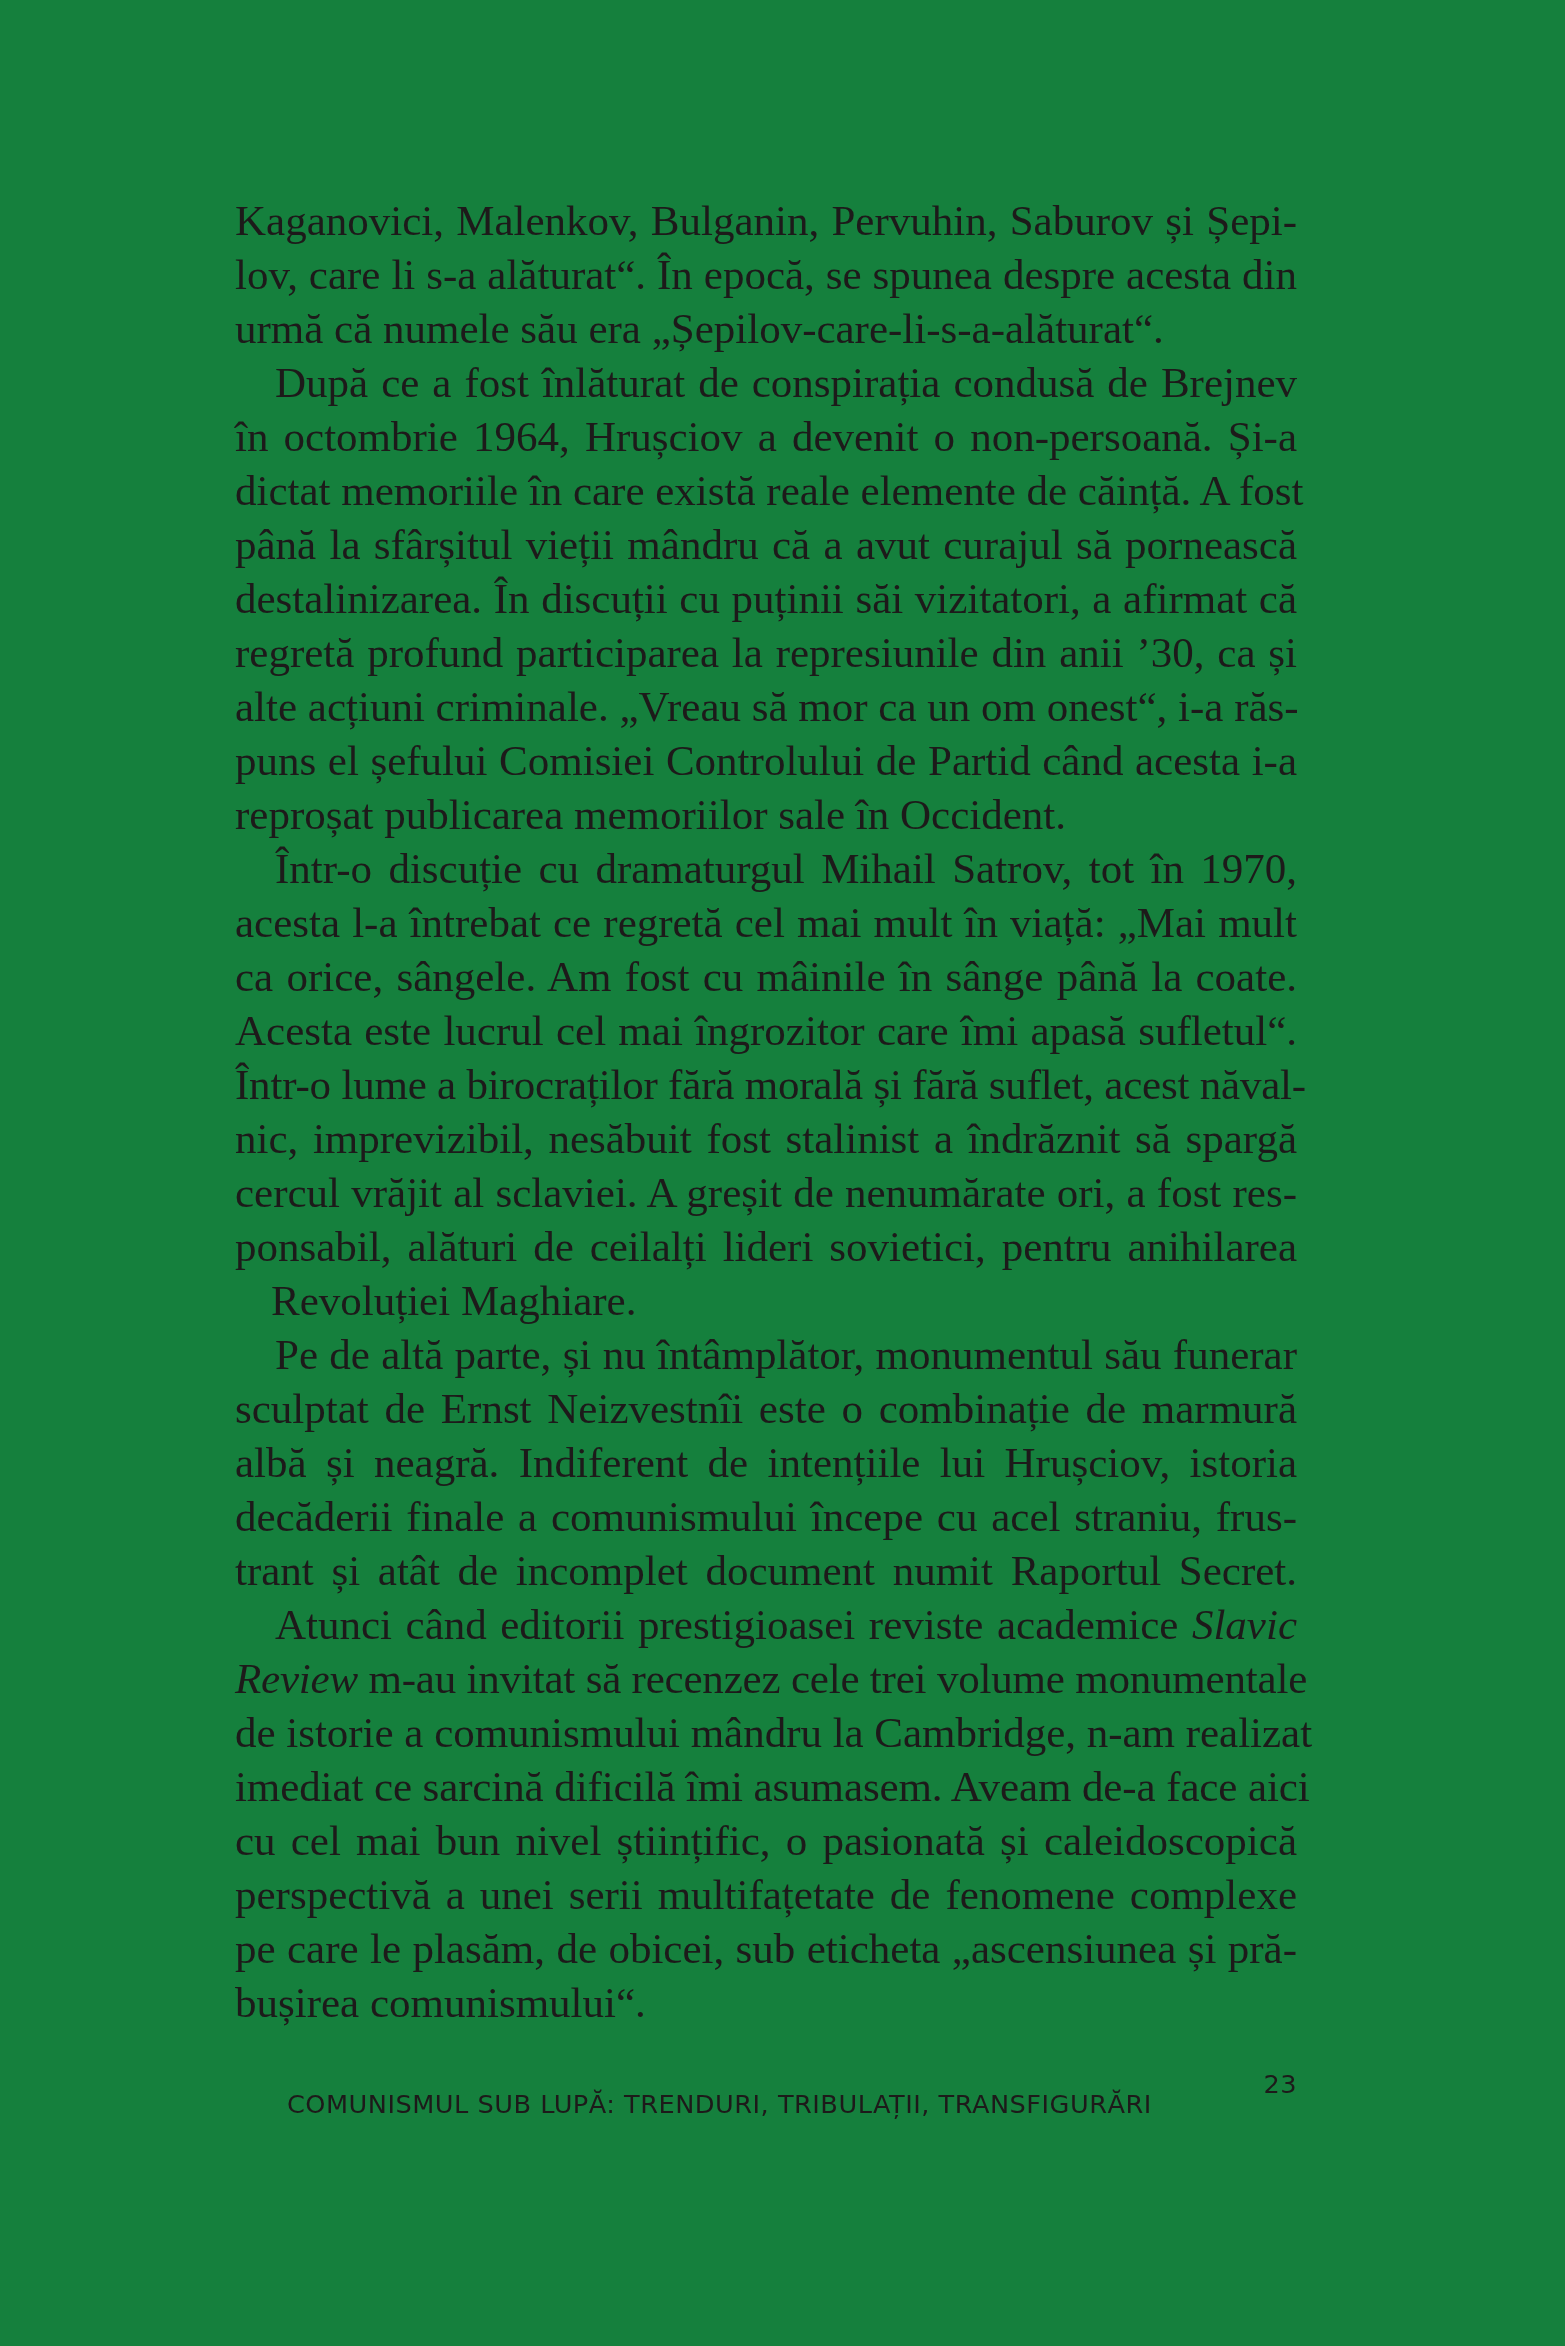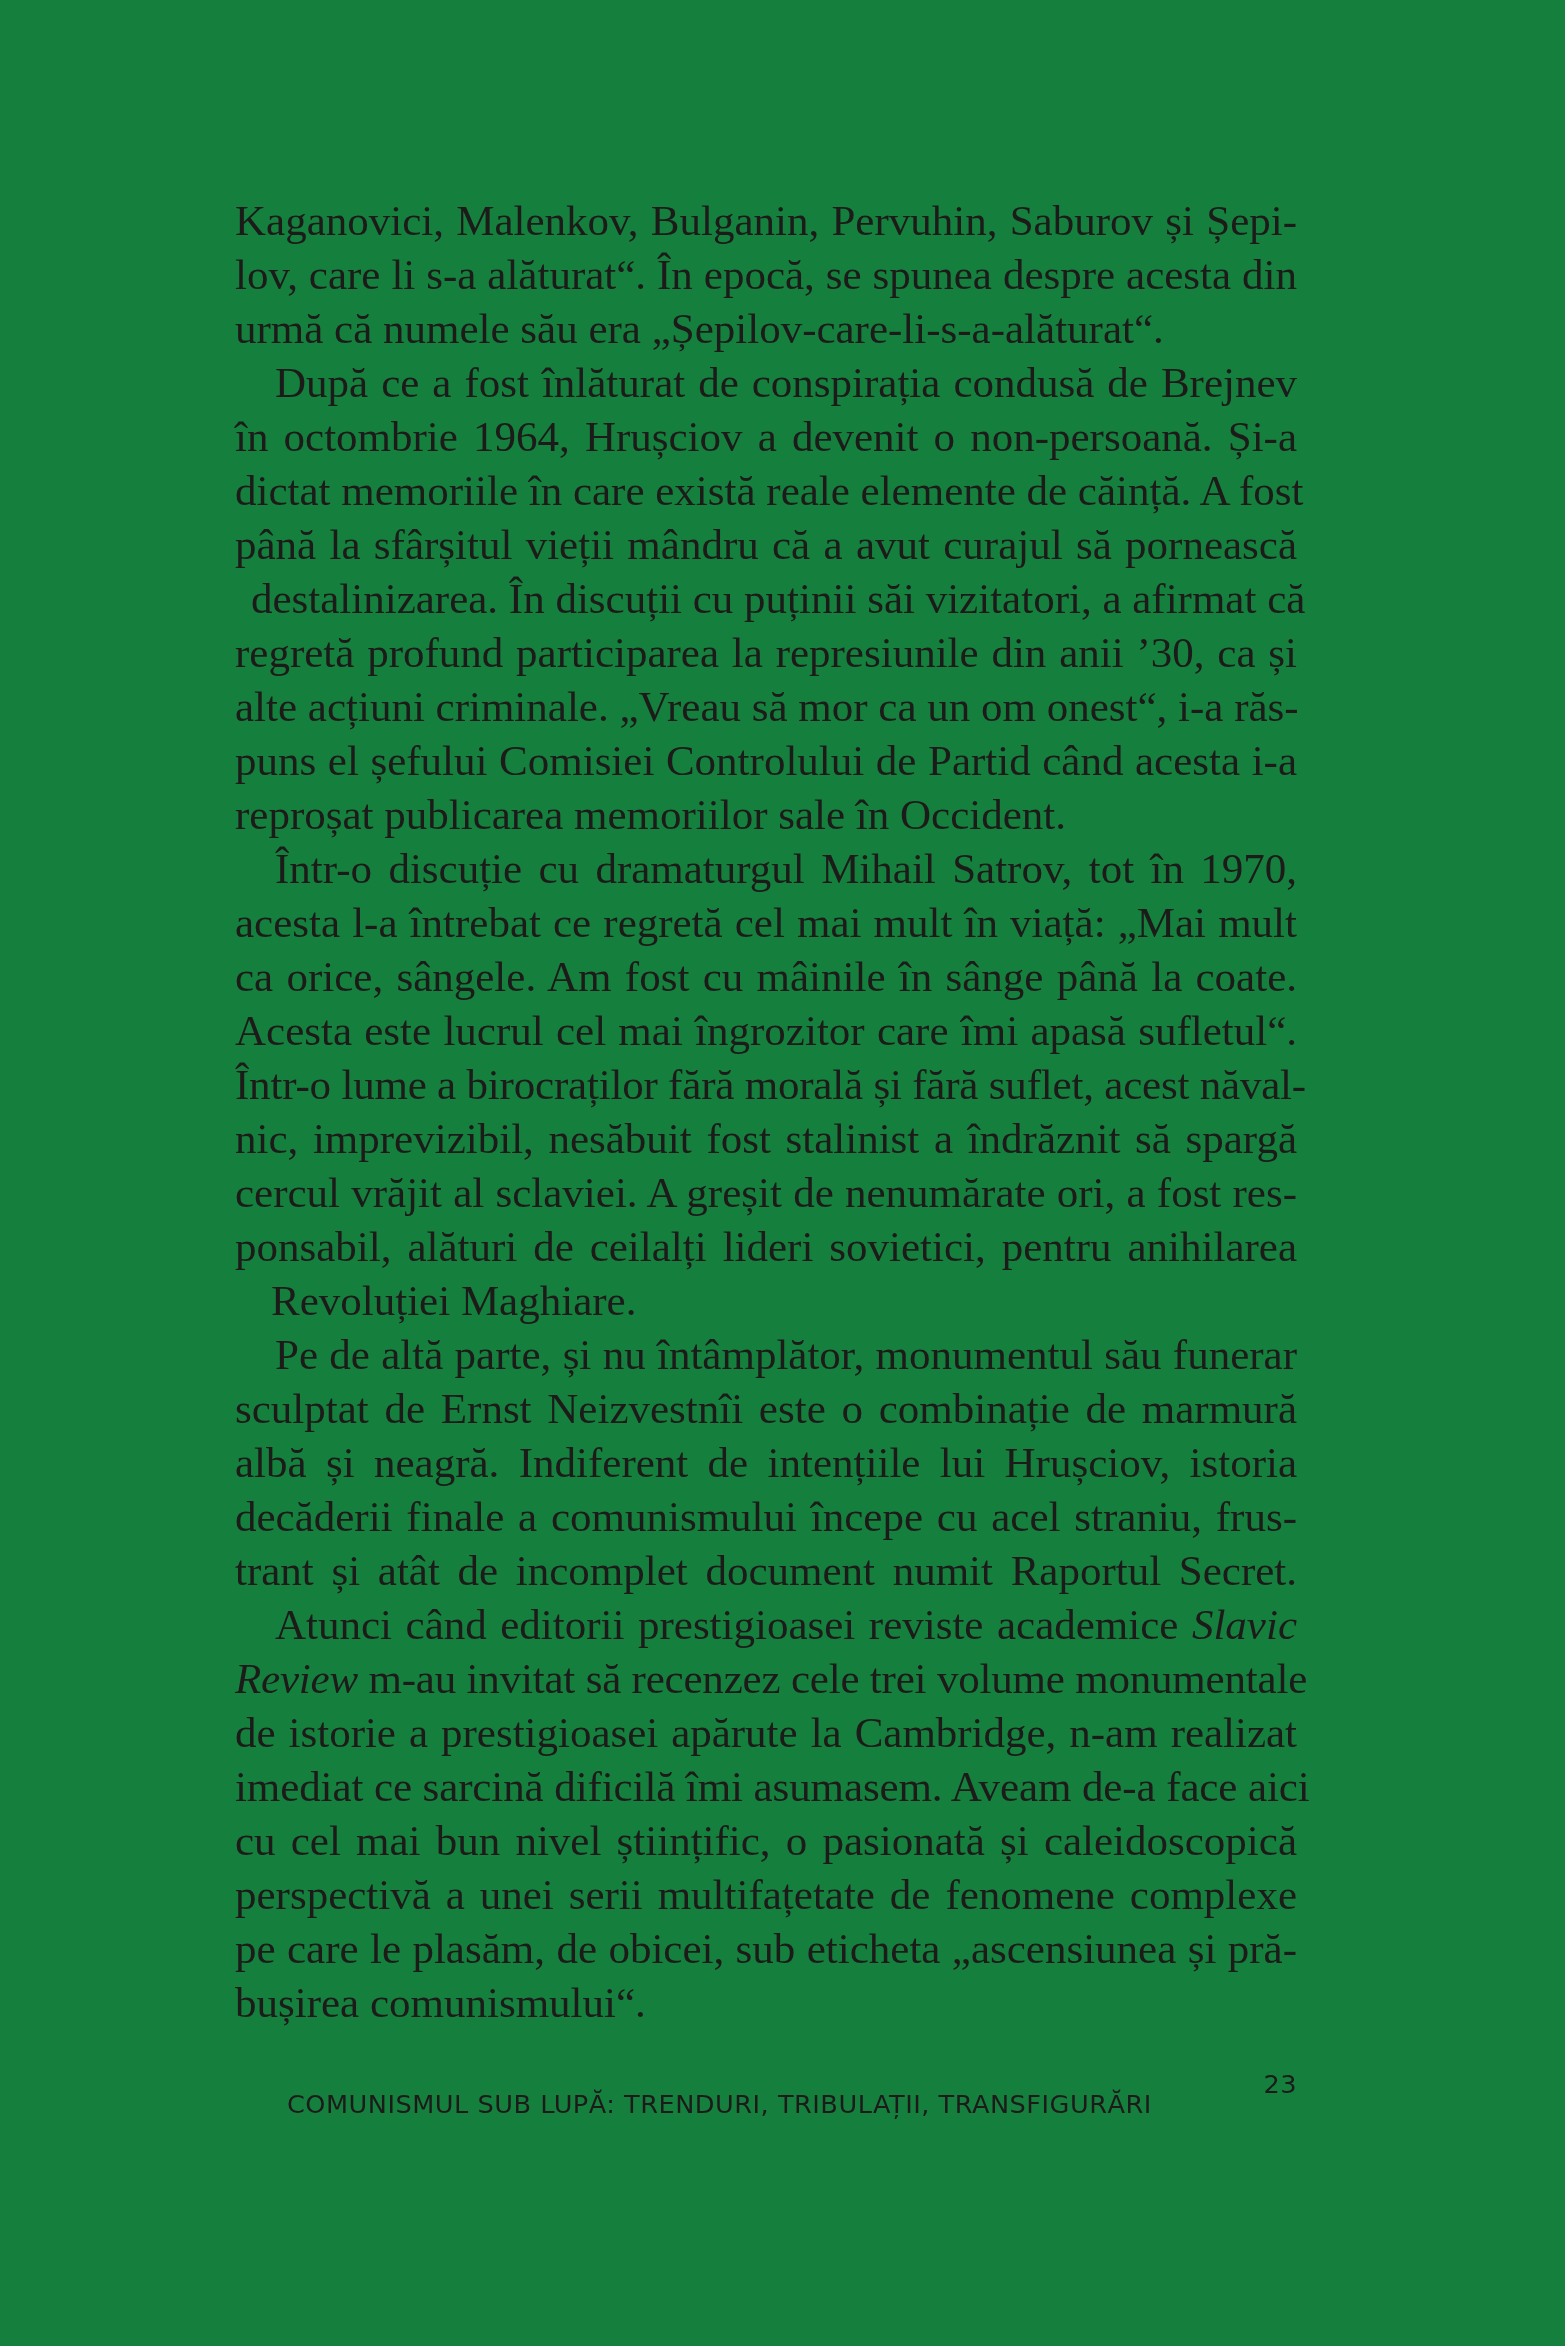--- a/index.html
+++ b/index.html
@@ -45,42 +45,42 @@
 
 <div class="page">
   <div class="text-block" id="text-block">
       <div class="line" style="white-space: nowrap;">Kaganovici, Malenkov, Bulganin, Pervuhin, Saburov și Șepi-</div>
       <div class="line" style="white-space: nowrap;">lov, care li s-a alăturat“. În epocă, se spunea despre acesta din</div>
       <div class="line last" style="white-space: nowrap;">urmă că numele său era „Șepilov-care-li-s-a-alăturat“.</div>
       <div class="line indent" style="white-space: nowrap;">După ce a fost înlăturat de conspirația condusă de Brejnev</div>
       <div class="line" style="white-space: nowrap;">în octombrie 1964, Hrușciov a devenit o non-persoană. Și-a</div>
       <div class="line" style="white-space: nowrap;">dictat memoriile în care există reale elemente de căință. A fost</div>
       <div class="line" style="white-space: nowrap;">până la sfârșitul vieții mândru că a avut curajul să pornească</div>
-      <div class="line" style="white-space: nowrap; margin-left: 16px;">destalinizarea. În discuții cu puținii săi vizitatori, a afirmat că</div>
+      <div class="line" style="white-space: nowrap;">destalinizarea. În discuții cu puținii săi vizitatori, a afirmat că</div>
       <div class="line" style="white-space: nowrap;">regretă profund participarea la represiunile din anii ’30, ca și</div>
       <div class="line" style="white-space: nowrap;">alte acțiuni criminale. „Vreau să mor ca un om onest“, i-a răs-</div>
       <div class="line" style="white-space: nowrap;">puns el șefului Comisiei Controlului de Partid când acesta i-a</div>
       <div class="line last" style="white-space: nowrap;">reproșat publicarea memoriilor sale în Occident.</div>
       <div class="line indent" style="white-space: nowrap;">Într-o discuție cu dramaturgul Mihail Satrov, tot în 1970,</div>
       <div class="line" style="white-space: nowrap;">acesta l-a întrebat ce regretă cel mai mult în viață: „Mai mult</div>
       <div class="line" style="white-space: nowrap;">ca orice, sângele. Am fost cu mâinile în sânge până la coate.</div>
       <div class="line" style="white-space: nowrap;">Acesta este lucrul cel mai îngrozitor care îmi apasă sufletul“.</div>
       <div class="line" style="white-space: nowrap; letter-spacing: -0.2px;">Într-o lume a birocraților fără morală și fără suflet, acest năval-</div>
       <div class="line" style="white-space: nowrap;">nic, imprevizibil, nesăbuit fost stalinist a îndrăznit să spargă</div>
       <div class="line" style="white-space: nowrap;">cercul vrăjit al sclaviei. A greșit de nenumărate ori, a fost res-</div>
       <div class="line" style="white-space: nowrap;">ponsabil, alături de ceilalți lideri sovietici, pentru anihilarea</div>
       <div class="line last" style="white-space: nowrap; margin-left: 36px;">Revoluției Maghiare.</div>
       <div class="line indent" style="white-space: nowrap;">Pe de altă parte, și nu întâmplător, monumentul său funerar</div>
       <div class="line" style="white-space: nowrap;">sculptat de Ernst Neizvestnîi este o combinație de marmură</div>
       <div class="line" style="white-space: nowrap;">albă și neagră. Indiferent de intențiile lui Hrușciov, istoria</div>
       <div class="line" style="white-space: nowrap;">decăderii finale a comunismului începe cu acel straniu, frus-</div>
       <div class="line" style="white-space: nowrap;">trant și atât de incomplet document numit Raportul Secret.</div>
       <div class="line indent" style="white-space: nowrap;"><span>Atunci când editorii prestigioasei reviste academice </span><span class="it">Slavic</span><span></span></div>
       <div class="line" style="white-space: nowrap; letter-spacing: -0.2px;"><span></span><span class="it">Review</span><span> m-au invitat să recenzez cele trei volume monumentale</span></div>
-      <div class="line" style="white-space: nowrap; letter-spacing: -0.02px;">de istorie a prestigioasei apărute la Cambridge, n-am realizat</div>
+      <div class="line" style="white-space: nowrap; letter-spacing: -0.02px;">de istorie a comunismului mândru la Cambridge, n-am realizat</div>
       <div class="line" style="white-space: nowrap; letter-spacing: -0.1px;">imediat ce sarcină dificilă îmi asumasem. Aveam de-a face aici</div>
       <div class="line" style="white-space: nowrap;">cu cel mai bun nivel științific, o pasionată și caleidoscopică</div>
       <div class="line" style="white-space: nowrap;">perspectivă a unei serii multifațetate de fenomene complexe</div>
       <div class="line" style="white-space: nowrap;">pe care le plasăm, de obicei, sub eticheta „ascensiunea și pră-</div>
       <div class="line last" style="white-space: nowrap;">bușirea comunismului“.</div>
     </div>
 
   <div class="footer">
     <span class="running-title">COMUNISMUL SUB LUPĂ: TRENDURI, TRIBULAȚII, TRANSFIGURĂRI</span>
     <span class="page-number">23</span>

